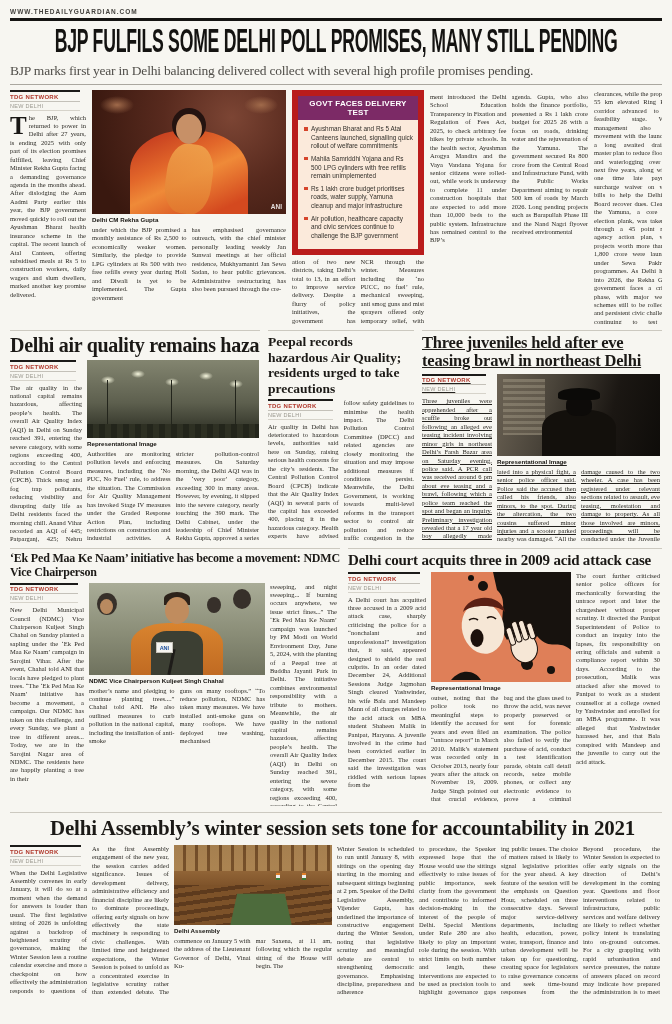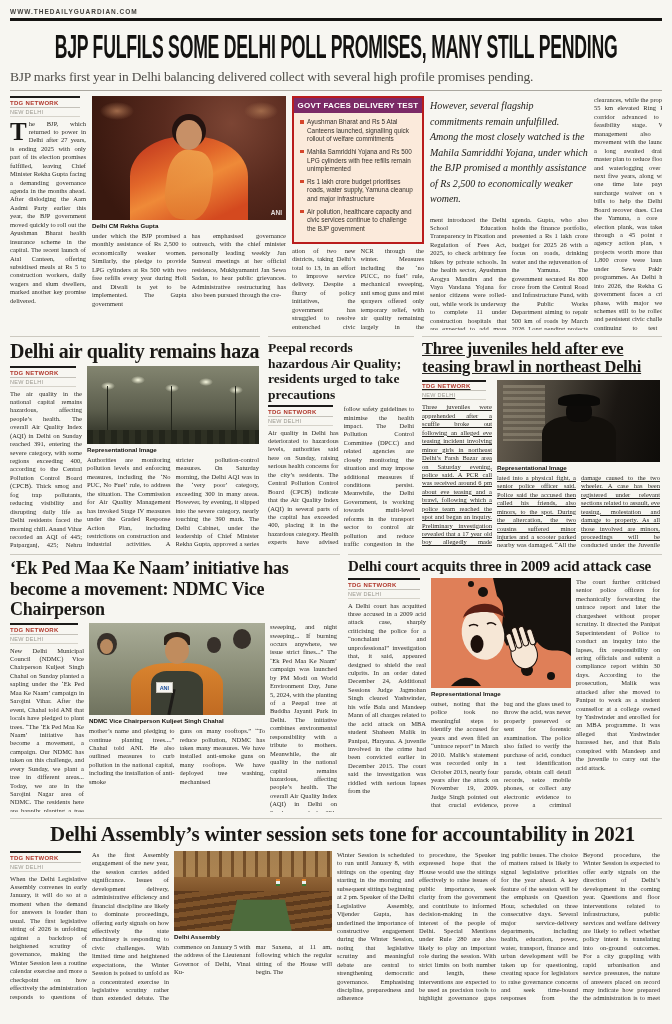--- a/index.html
+++ b/index.html
@@ -10,21 +10,21 @@
   
   .mast-row{display:flex;justify-content:flex-end;align-items:center;margin-top:22px;gap:10px;}
   .mast-meta{text-align:right;font-family:"Liberation Sans",sans-serif;font-size:6.5px;font-weight:bold;letter-spacing:1.2px;color:#3a3835;line-height:1.7;text-transform:uppercase;}
   .mast-section{font-family:"Liberation Serif",serif;font-size:40px;color:#161513;letter-spacing:2px;border-left:1px solid #b7b3aa;padding:0 12px;line-height:1;}
   .mast-page{font-family:"Liberation Serif",serif;font-size:40px;color:#a5a39d;line-height:1;padding-right:4px;}
   .mast-bottom{display:flex;align-items:flex-end;margin-top:2px;}
   .site{font-family:"Liberation Sans",sans-serif;font-size:6.5px;font-weight:bold;letter-spacing:1px;color:#44423e;}
   .thick-rule{height:3px;background:#151412;margin-top:3px;}
 
   
-  .lead-hl-wrap{height:40px;overflow:hidden;margin-top:6px;}
+  .lead-hl-wrap{height:40px;overflow:hidden;}
   .lead-hl{width:1254px;transform:scaleX(.52);transform-origin:0 50%;text-align:center;
     font-family:"Liberation Sans",sans-serif;font-weight:bold;font-size:34px;color:#141311;white-space:nowrap;letter-spacing:-.5px;}
   .lead-sub{font-size:13.5px;color:#504e49;letter-spacing:-.2px;white-space:nowrap;overflow:hidden;
     border-bottom:1px solid #aaa79f;padding:2px 0 5px;}
 
   
   .byline{border-top:2px solid #1c1b19;margin-bottom:3px;width:92%;}
   .byline .agency{display:block;font-family:"Liberation Sans",sans-serif;font-weight:bold;font-size:6px;color:#b0382c;letter-spacing:.3px;padding:1.5px 0 1px;border-bottom:1px solid #c4c1b9;}
   .byline .location{display:block;font-family:"Liberation Sans",sans-serif;font-size:5.5px;color:#9b988f;letter-spacing:.3px;padding:1px 0;border-bottom:1px solid #d6d3ca;}
   .bt{font-size:6.5px;line-height:1.3;text-align:justify;color:#2b2924;}
@@ -46,21 +46,21 @@
   .lead-photo{height:124px;background:radial-gradient(circle at 72% 22%,#7c4534 0%,#582a1e 40%,#39180f 85%);}
   .chair-hi{position:absolute;width:34px;height:18px;border-radius:50%;background:radial-gradient(closest-side,#a06a4a,transparent);top:6px;}
   .lp-body{position:absolute;bottom:0;left:50%;transform:translateX(-50%);width:118px;height:84px;border-radius:48% 48% 0 0;
     background:linear-gradient(155deg,#c33a1f 8%,#e2672a 38%,#ef8a38 55%,#d4491f 88%);}
   .lp-scarf{position:absolute;bottom:0;left:50%;transform:translateX(-50%) rotate(8deg);width:46px;height:70px;border-radius:40%;
     background:linear-gradient(#f0a64e,#e27b2f);opacity:.85;}
   .lp-hair{position:absolute;top:18px;left:50%;transform:translateX(-50%);width:34px;height:34px;border-radius:50%;background:#241310;}
   .lp-face{position:absolute;top:24px;left:50%;transform:translateX(-50%);width:26px;height:30px;border-radius:50%;background:#c79067;}
   .wm{position:absolute;right:4px;bottom:4px;font-family:"Liberation Sans",sans-serif;font-weight:bold;font-size:6.5px;color:rgba(255,255,255,.85);}
   .below-photo{display:flex;gap:5px;margin-top:3px;}
-  .govt-box{background:#fbeadb;border:2px solid #b91c1c;}
+  .govt-box{background:#fbeadb;border:6px solid #b91c1c;}
   .govt-box-hd{background:#7c2a66;color:#fff;font-family:"Liberation Sans",sans-serif;font-weight:bold;font-size:8px;text-align:center;padding:3px 2px;letter-spacing:.2px;}
   .govt-box ul{list-style:none;padding:5px 5px 4px 5px;}
   .govt-box li{font-family:"Liberation Sans",sans-serif;font-size:6.4px;line-height:1.35;color:#33302b;margin-bottom:4px;padding-left:8px;position:relative;}
   .govt-box li::before{content:"";position:absolute;left:1px;top:2px;width:3.5px;height:3.5px;background:#d5452b;}
   .pullquote{font-style:italic;font-size:10px;line-height:1.55;color:#22201c;padding:2px 0 6px;}
 
   
   .band2{display:flex;gap:8px;margin-top:6px;height:212px;overflow:hidden;}
   .a2{width:250px;flex:none;}
   .a2 .h2{font-size:20px;letter-spacing:-.3px;white-space:nowrap;overflow:hidden;margin-bottom:3px;}
@@ -81,21 +81,21 @@
   .police-photo{height:82px;background:linear-gradient(105deg,#6b6254 0%,#4a443a 32%,#1b1713 68%,#0e0c09 100%);}
   .blinds{position:absolute;left:6px;top:5px;width:42px;height:56px;opacity:.65;
     background:repeating-linear-gradient(180deg,#948b78 0 3px,#6b6253 3px 6px);}
   .sil-cap{position:absolute;left:50%;top:14px;transform:translateX(-50%);width:42px;height:12px;border-radius:50% 50% 20% 20%;background:#0b0a08;}
   .sil-head{position:absolute;left:50%;top:22px;transform:translateX(-50%);width:26px;height:20px;border-radius:40%;background:#0d0b09;}
   .sil-torso{position:absolute;left:50%;bottom:0;transform:translateX(-50%);width:74px;height:46px;border-radius:38% 38% 0 0;background:#13100c;}
 
   
   .band3{display:flex;gap:8px;margin-top:6px;height:258px;overflow:hidden;}
   .d3{width:330px;flex:none;}
-  .d3 .h2{font-size:18px;line-height:1.15;letter-spacing:-.2px;margin-bottom:3px;}
+  .d3 .h2{font-size:12px;line-height:1.15;letter-spacing:-.2px;margin-bottom:3px;}
   .d3-body{display:flex;gap:5px;}
   .d3-c1{width:74px;flex:none;overflow:hidden;}
   .d3-mid{width:176px;flex:none;}
   .d3-c4{width:67px;flex:none;overflow:hidden;}
   .chahal-photo{height:92px;background:linear-gradient(180deg,#a9ac97 0%,#8a8d77 55%,#6f725e 100%);}
   .head{position:absolute;border-radius:50%;background:#37302a;}
   .face-sm{position:absolute;border-radius:50%;background:#b98a60;}
   .jacket{position:absolute;left:50%;bottom:0;transform:translateX(-50%);width:92px;height:52px;border-radius:40% 40% 0 0;background:linear-gradient(#d9842f,#c06a22);}
   .vest{position:absolute;left:50%;bottom:0;transform:translateX(-50%);width:52px;height:44px;border-radius:30% 30% 0 0;background:#3c3f33;}
   .mainface{position:absolute;left:50%;top:14px;transform:translateX(-50%);width:24px;height:27px;border-radius:50%;background:#c08c5e;}
@@ -181,21 +181,20 @@
             <li>Air pollution, healthcare capacity and civic services continue to challenge the BJP government</li>
           </ul>
         </div>
         <div class="below-photo">
           <div class="col bt">ation of two new districts, taking Delhi’s total to 13, in an effort to improve service delivery. Despite a flurry of policy initiatives, the government has struggled to resolve entrenched civic problems such as air pollution, which continued to choke Delhi</div>
           <div class="col bt">NCR through the winter. Measures including the ‘no PUCC, no fuel’ rule, mechanical sweeping, anti smog guns and mist sprayers offered only temporary relief, with air quality remaining largely in the unbreathable category. In education, the govern-</div>
         </div>
       </div>
 
       <div class="b1-quote">
-        <div class="pullquote">However, several flagship commitments remain unfulfilled. Among the most closely watched is the Mahila Samriddhi Yojana, under which the BJP promised a monthly assistance of Rs 2,500 to economically weaker women.</div>
         <div class="below-photo">
           <div class="col bt">ment introduced the Delhi School Education Transparency in Fixation and Regulation of Fees Act, 2025, to check arbitrary fee hikes by private schools. In the health sector, Ayushman Arogya Mandirs and the Vaya Vandana Yojana for senior citizens were rolled-out, while work is underway to complete 11 under construction hospitals that are expected to add more than 10,000 beds to the public system. Infrastructure has remained central to the BJP’s</div>
           <div class="col bt">agenda. Gupta, who also holds the finance portfolio, presented a Rs 1 lakh crore budget for 2025 26 with a focus on roads, drinking water and the rejuvenation of the Yamuna. The government secured Rs 800 crore from the Central Road and Infrastructure Fund, with the Public Works Department aiming to repair 500 km of roads by March 2026. Long pending projects such as Barapullah Phase III and the Nand Nagri flyover received environmental</div>
         </div>
       </div>
 
       <div class="b1-c6 bt">clearances, while the proposed 55 km elevated Ring Road corridor advanced to the feasibility stage. Water management also saw movement with the launch of a long awaited drainage master plan to reduce flooding and waterlogging over the next five years, along with a one time late payment surcharge waiver on water bills to help the Delhi Jal Board recover dues. Cleaning the Yamuna, a core BJP election plank, was taken up through a 45 point multi agency action plan, while projects worth more than Rs 1,800 crore were launched under Sewa Pakhwara programmes. As Delhi heads into 2026, the Rekha Gupta government faces a critical phase, with major welfare schemes still to be rolled out and persistent civic challenges continuing to test its governance capacity.</div>
     </div>
   </section>
 

